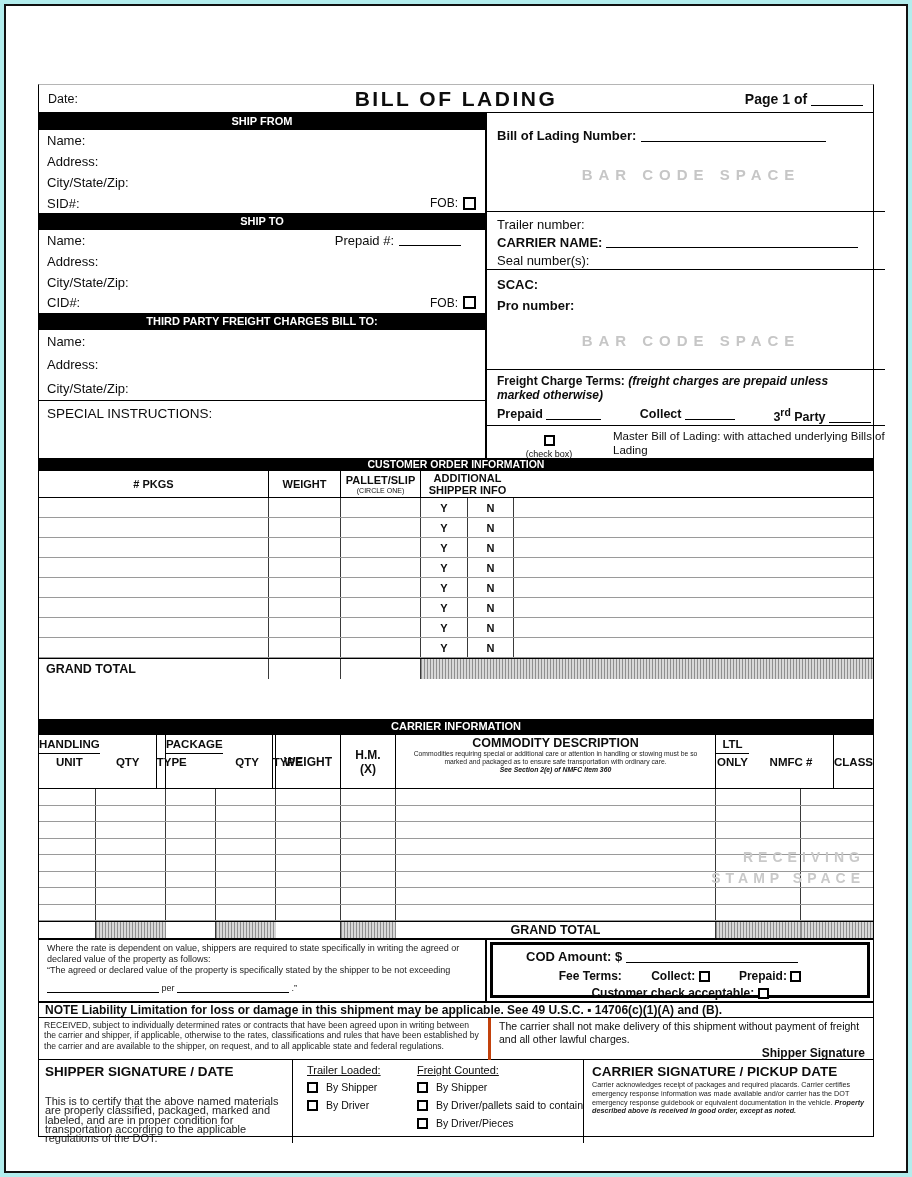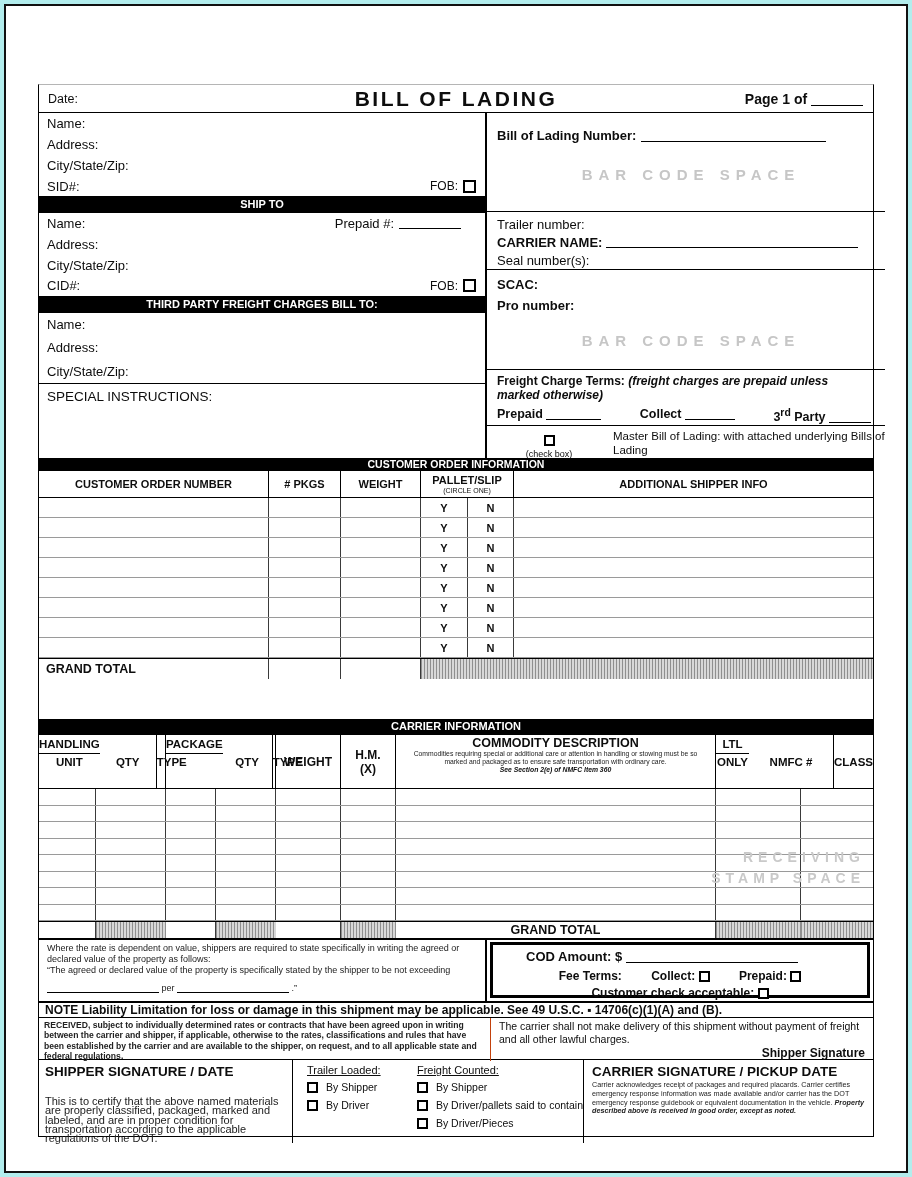--- a/index.html
+++ b/index.html
@@ -100,21 +100,21 @@
 .cod-wrap { padding:2px 3px; }
 .cod-box { border:3px solid #000; height:56px; padding-top:4px; }
 .cod-line1 { padding-left:33px; font-size:13px; font-weight:bold; }
 .cod-line2 { text-align:center; font-size:12px; font-weight:bold; margin-top:5px; }
 .cod-line2 .gap { display:inline-block; width:26px; }
 .cod-line3 { text-align:center; font-size:12px; font-weight:bold; margin-top:3px; }
 
 .note-row { border-top:2px solid #000; height:16px; font-size:12px; font-weight:bold; line-height:15px; padding-left:6px; white-space:nowrap; overflow:hidden; }
 
 .received-row { display:grid; grid-template-columns:452px 1fr; border-top:1px solid #000; height:42px; }
-.received-left { border-right:1px solid #c2410c; font-size:8.6px; line-height:10.3px; padding:2px 5px 0; color:#222;font-weight:bold; }
+.received-left { border-right:3px solid #c2410c; font-size:8.6px; line-height:10.3px; padding:2px 5px 0; color:#222; }
 .received-right { padding:2px 8px 0; font-size:10.5px; line-height:13px; }
 .sig-line { display:flex; align-items:flex-end; margin-top:1px; }
 .sig-line .u { flex:1; margin-right:6px; }
 .sig-line .sig-lab { font-size:12px; font-weight:bold; white-space:nowrap; }
 
 
 .sig-row { display:grid; grid-template-columns:254px 291px 1fr; border-top:1px solid #000; height:77px; }
 .sig-row > div { border-right:1px solid #000; }
 .sig-row > div:last-child { border-right:none; }
 .shipper-box { padding:4px 6px 0; }
@@ -138,20 +138,21 @@
 <div class="form">
 
   <div class="title-row">
     <span class="date-label">Date:</span>
     <span class="big-title">BILL OF LADING</span>
     <span class="page-of"><span>Page 1 of</span> <span class="u" style="width:52px;"></span></span>
   </div>
 
   <div class="two-col">
     <div class="left-col">
+      <div class="secbar">SHIP FROM</div>
       <div class="frow h21">
           <span>Name:</span>
         </div>
       <div class="frow h21">
           <span>Address:</span>
         </div>
       <div class="frow h21">
           <span>City/State/Zip:</span>
         </div>
       <div class="frow h20">
@@ -234,21 +235,20 @@
           <span class="cb sm"></span>
           <span class="cap">(check box)</span>
         </div>
         <div class="master-text">Master Bill of Lading: with attached underlying Bills of Lading</div>
       </div>
     </div>
   </div>
 
   <div class="secbar ct-bar">CUSTOMER ORDER INFORMATION</div>
   <div class="ct-header">
-    <div>CUSTOMER ORDER NUMBER</div>
     <div># PKGS</div>
     <div>WEIGHT</div>
     <div>
       <span>PALLET/SLIP</span>
       <span class="sub">(CIRCLE ONE)</span>
     </div>
     <div>ADDITIONAL SHIPPER INFO</div>
   </div>
   <div id="ct-rows">
       <div class="ct-row">

